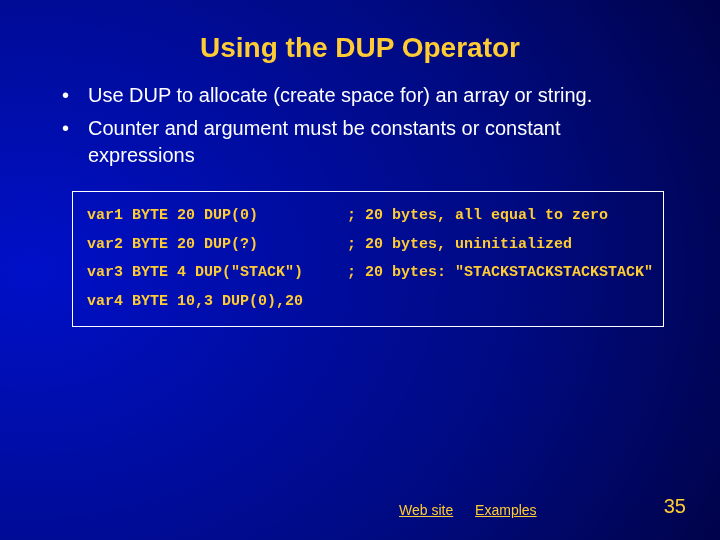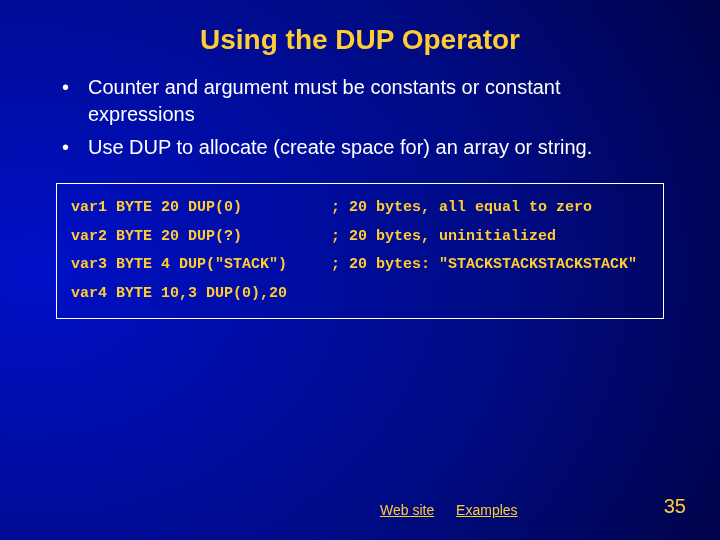--- a/index.html
+++ b/index.html
@@ -15,21 +15,21 @@
     height: 540px;
     background: radial-gradient(ellipse 900px 700px at 30px 270px, #0010c8 0%, #000a80 55%, #000030 100%);
     position: relative;
     box-sizing: border-box;
   }
   .title {
     color: #ffcc33;
     font-size: 28px;
     font-weight: bold;
     text-align: center;
-    padding-top: 24px;
+    padding-top: 32px;
     padding-bottom: 18px;
     font-family: Arial, sans-serif;
   }
   .bullets {
     color: #ffffff;
     font-size: 20px;
     line-height: 1.35;
     padding: 0 60px 0 60px;
     margin: 0;
     list-style: none;
@@ -41,21 +41,21 @@
   }
   .bullets li::before {
     content: "•";
     position: absolute;
     left: 2px;
     top: 0;
     color: #ffffff;
     font-size: 20px;
   }
   .code-box {
-    margin: 22px 56px 0 56px;
+    margin: 22px 56px 0 72px;
     border: 1px solid #ffffff;
     padding: 10px 2px 10px 14px;
     color: #ffcc33;
     font-family: "Courier New", monospace;
     font-size: 15px;
     font-weight: bold;
     line-height: 1.9;
     white-space: pre;
   }
   .code-row span.col1 {
@@ -73,21 +73,21 @@
     color: #ffffff;
   }
   .footer .credit {
     position: absolute;
     left: 76px;
     bottom: 0;
     font-size: 10px;
   }
   .footer .links {
     position: absolute;
-    left: 380px;
+    left: 399px;
     bottom: 0;
     font-size: 14px;
   }
   .footer .links a {
     color: #ffcc33;
     text-decoration: underline;
     margin-right: 18px;
     cursor: pointer;
   }
   .footer .pagenum {
@@ -99,22 +99,22 @@
   }
 </style>
 </head>
 <body>
 
 <div class="slide">
 
   <div class="title">Using the DUP Operator</div>
 
   <ul class="bullets">
+    <li>Use DUP to allocate (create space for) an array or string.</li>
     <li>Counter and argument must be constants or constant expressions</li>
-    <li>Use DUP to allocate (create space for) an array or string.</li>
   </ul>
 
   <div class="code-box"><div class="code-row"><span class="col1">var1 BYTE 20 DUP(0)</span><span>; 20 bytes, all equal to zero</span></div><div class="code-row"><span class="col1">var2 BYTE 20 DUP(?)</span><span>; 20 bytes, uninitialized</span></div><div class="code-row"><span class="col1">var3 BYTE 4 DUP("STACK")</span><span>; 20 bytes: "STACKSTACKSTACKSTACK"</span></div><div class="code-row"><span class="col1">var4 BYTE 10,3 DUP(0),20</span><span></span></div></div>
 
   <div class="footer">
     <div class="links">
       <a>Web site</a>
       <a>Examples</a>
     </div>
     <div class="pagenum">35</div>

